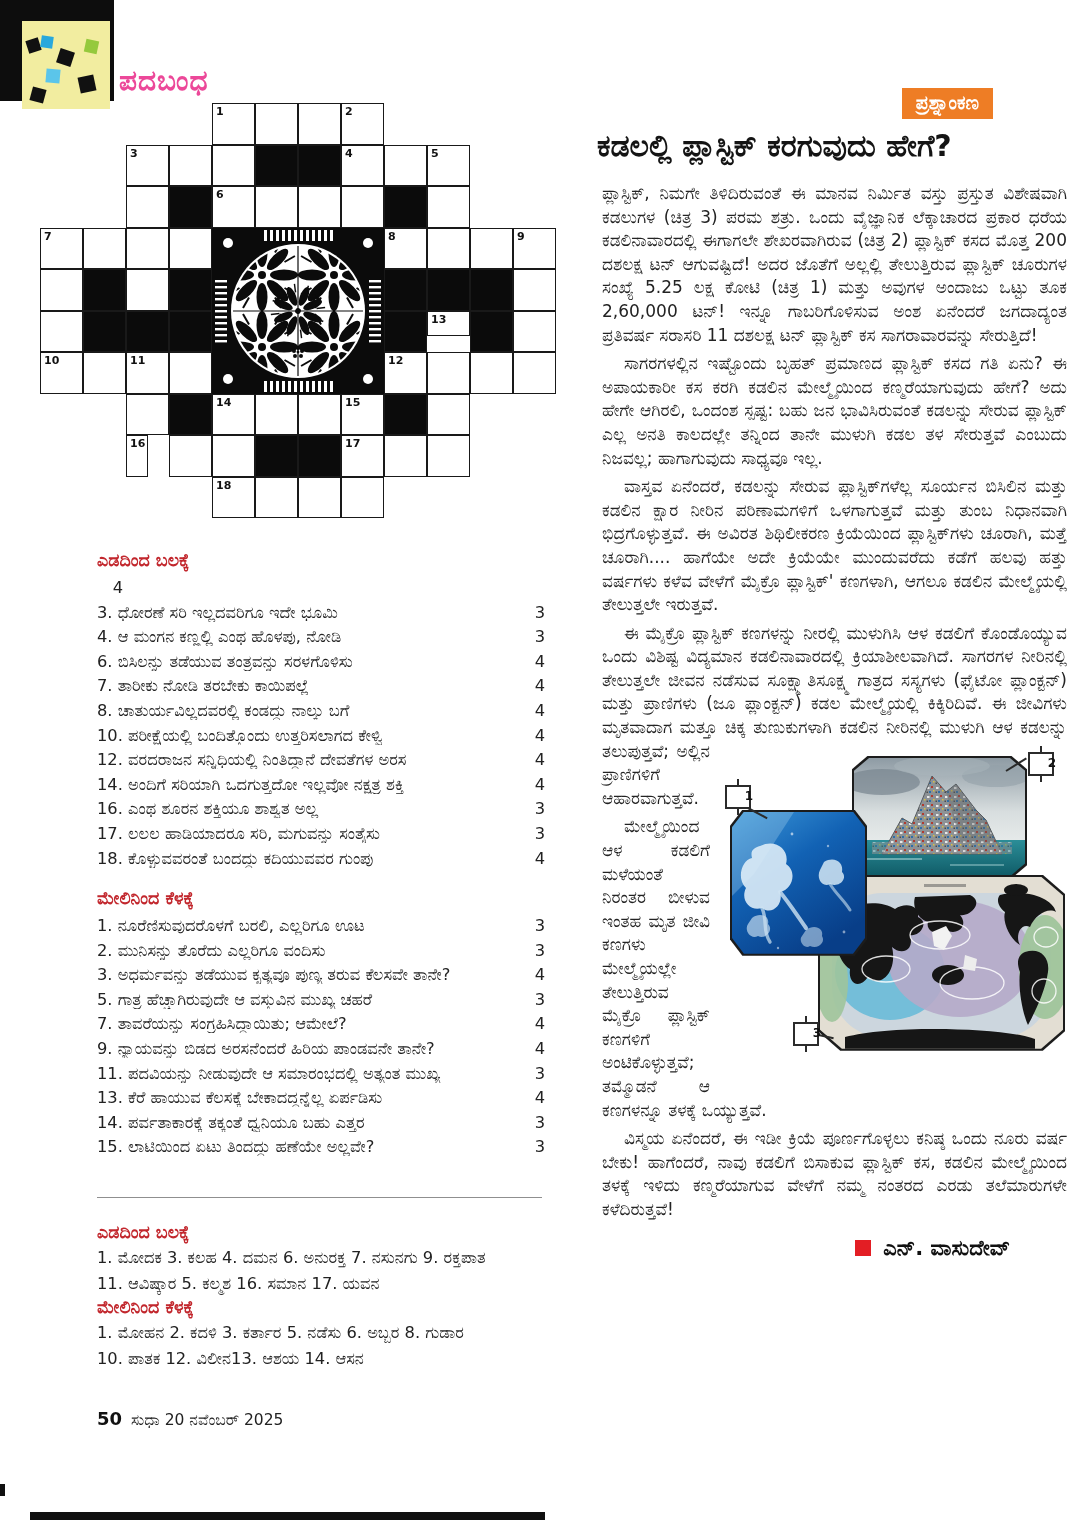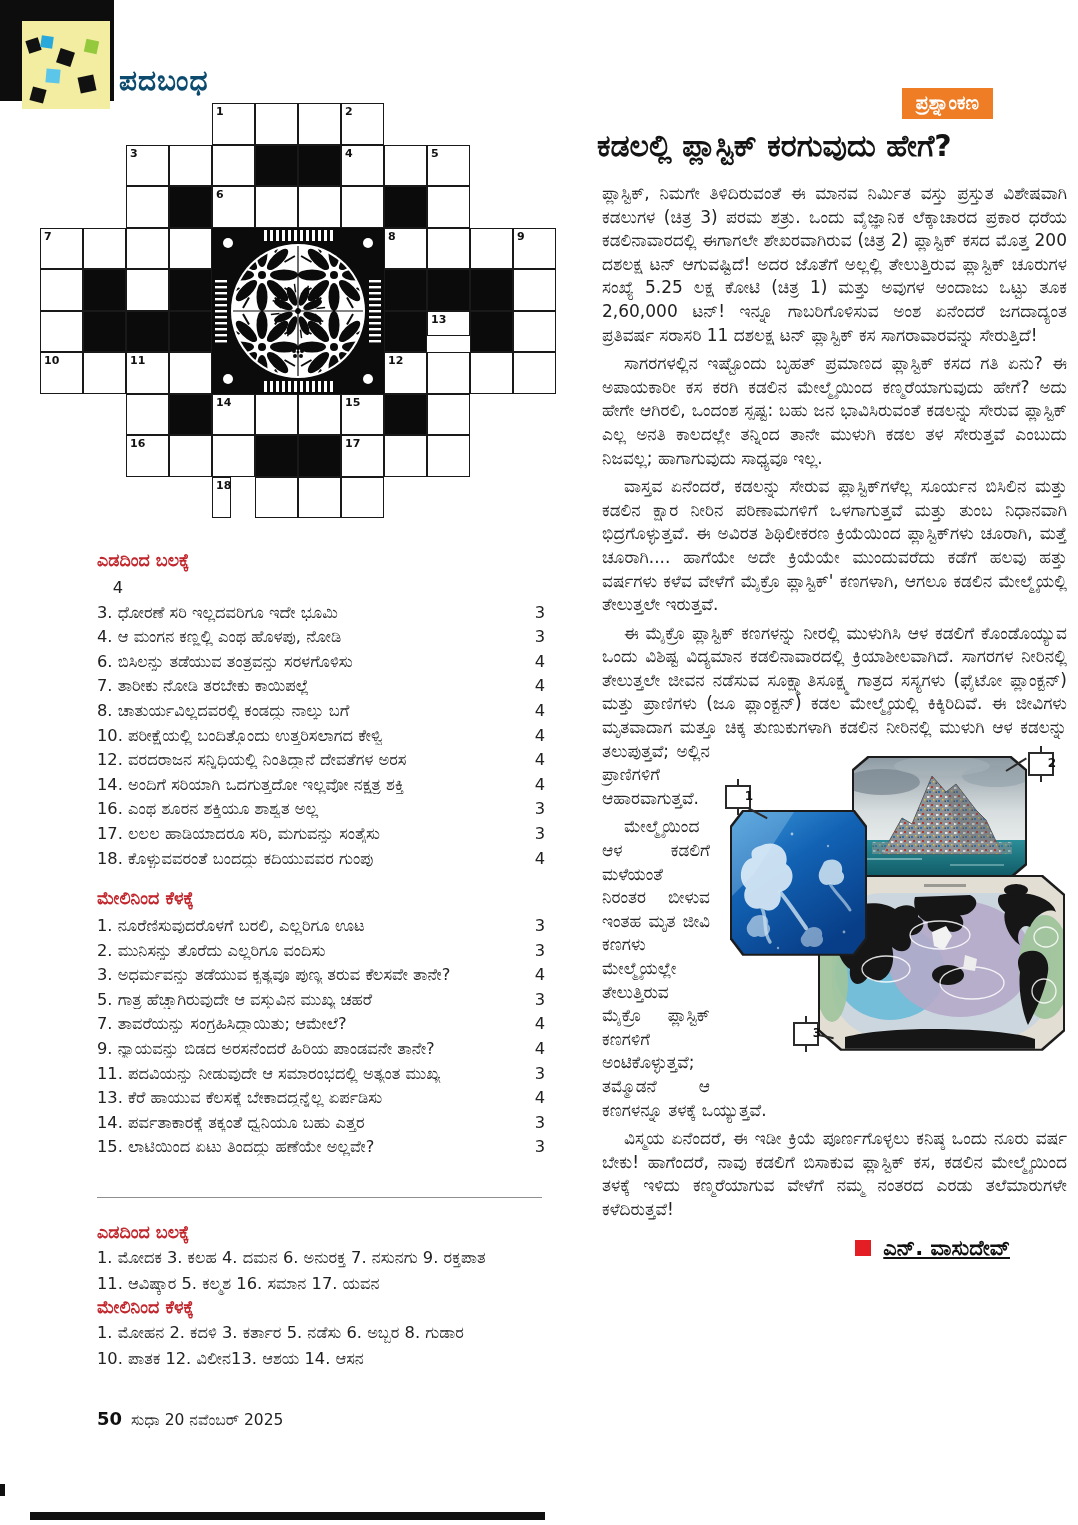--- a/index.html
+++ b/index.html
@@ -3,21 +3,21 @@
 <meta charset="utf-8">
 <style>
   html,body{margin:0;padding:0;background:#ffffff;}
   .page{position:relative;width:1078px;height:1525px;background:#fff;overflow:hidden;
         font-family:"DejaVu Sans","Liberation Sans",sans-serif;color:#1f1f1f;}
 
   
   .logo-black{position:absolute;left:0;top:0;width:114px;height:101px;background:#0d0d0d;}
   .logo-yellow{position:absolute;left:22px;top:21px;width:88px;height:88px;background:#f2eda0;}
   .confetti{position:absolute;}
-  .masthead-title{position:absolute;left:119px;top:64px;font-size:28px;font-weight:600;color:#0c4a6e;letter-spacing:1px;}
+  .masthead-title{position:absolute;left:119px;top:64px;font-size:28px;font-weight:600;color:#ec4899;letter-spacing:1px;}
 
   
   .crossword{position:absolute;left:40px;top:103px;width:518px;height:417px;}
   .cell{position:absolute;background:#fff;border:1px solid #191919;box-sizing:border-box;}
   .cell.black{background:#0b0b0b;}
   .cell .num{position:absolute;left:3px;top:1px;font-size:11px;font-weight:700;color:#111;}
   .ornament{position:absolute;left:172px;top:124.5px;width:172px;height:166px;}
 
   
   .clues{position:absolute;width:448px;left:97px;}
@@ -58,21 +58,21 @@
       clip-path:polygon(9% 0,91% 0,100% 11%,100% 89%,91% 100%,9% 100%,0 89%,0 11%);
       filter:drop-shadow(3px 3px 0 #6a6a6a);}
   .ph-inner{width:100%;height:100%;clip-path:polygon(9% 0,91% 0,100% 11%,100% 89%,91% 100%,9% 100%,0 89%,0 11%);}
   .ph svg{display:block;width:100%;height:100%;}
   .tag{position:absolute;width:22px;height:20px;background:#fff;border:2px solid #2b2b2b;
        display:flex;align-items:center;justify-content:center;font-size:12px;font-weight:700;color:#111;z-index:9;}
   .tag::before{content:"";position:absolute;left:50%;top:-8px;width:2px;height:6px;background:#2b2b2b;transform:translateX(-50%);}
   .tag::after{content:"";position:absolute;left:50%;bottom:-8px;width:2px;height:6px;background:#2b2b2b;transform:translateX(-50%);}
   .conn{position:absolute;height:2px;background:#2b2b2b;transform-origin:left center;z-index:8;}
 
-  .author-line{clear:right;text-align:right;padding-right:62px;margin-top:14px;font-size:21px;font-weight:700;color:#111;text-decoration:underline;}
+  .author-line{clear:right;text-align:right;padding-right:62px;margin-top:14px;font-size:21px;font-weight:700;color:#111;}
   .author-square{display:inline-block;width:16px;height:16px;background:#e31e24;margin-right:12px;vertical-align:-1px;}
 </style>
 </head>
 <body>
 
 <div class="page">
 
   <div class="logo-black"></div>
   <div class="logo-yellow"></div>
   <div id="confetti">
@@ -280,33 +280,33 @@
       <div class="cell" style="left: 172px; top: 290.5px; width: 43px; height: 41.5px;">
         <span class="num">14</span>
       </div>
       <div class="cell" style="left: 215px; top: 290.5px; width: 43px; height: 41.5px;"></div>
       <div class="cell" style="left: 258px; top: 290.5px; width: 43px; height: 41.5px;"></div>
       <div class="cell" style="left: 301px; top: 290.5px; width: 43px; height: 41.5px;">
         <span class="num">15</span>
       </div>
       <div class="cell black" style="left: 344px; top: 290.5px; width: 43px; height: 41.5px;"></div>
       <div class="cell" style="left: 387px; top: 290.5px; width: 43px; height: 41.5px;"></div>
-      <div class="cell" style="left: 86px; top: 332px; width: 43px; height: 41.5px;">
+      <div class="cell" style="left: 86px; top: 332px; width: 22px; height: 41.5px;">
         <span class="num">16</span>
       </div>
       <div class="cell" style="left: 129px; top: 332px; width: 43px; height: 41.5px;"></div>
       <div class="cell" style="left: 172px; top: 332px; width: 43px; height: 41.5px;"></div>
       <div class="cell black" style="left: 215px; top: 332px; width: 43px; height: 41.5px;"></div>
       <div class="cell black" style="left: 258px; top: 332px; width: 43px; height: 41.5px;"></div>
       <div class="cell" style="left: 301px; top: 332px; width: 43px; height: 41.5px;">
         <span class="num">17</span>
       </div>
       <div class="cell" style="left: 344px; top: 332px; width: 43px; height: 41.5px;"></div>
       <div class="cell" style="left: 387px; top: 332px; width: 43px; height: 41.5px;"></div>
-      <div class="cell" style="left: 172px; top: 373.5px; width: 19px; height: 41.5px;">
+      <div class="cell" style="left: 172px; top: 373.5px; width: 43px; height: 41.5px;">
         <span class="num">18</span>
       </div>
       <div class="cell" style="left: 215px; top: 373.5px; width: 43px; height: 41.5px;"></div>
       <div class="cell" style="left: 258px; top: 373.5px; width: 43px; height: 41.5px;"></div>
       <div class="cell" style="left: 301px; top: 373.5px; width: 43px; height: 41.5px;"></div>
     </div>
 
   <div class="clues clues-across">
     <div class="clue-heading">ಎಡದಿಂದ ಬಲಕ್ಕೆ</div>
     <div>

